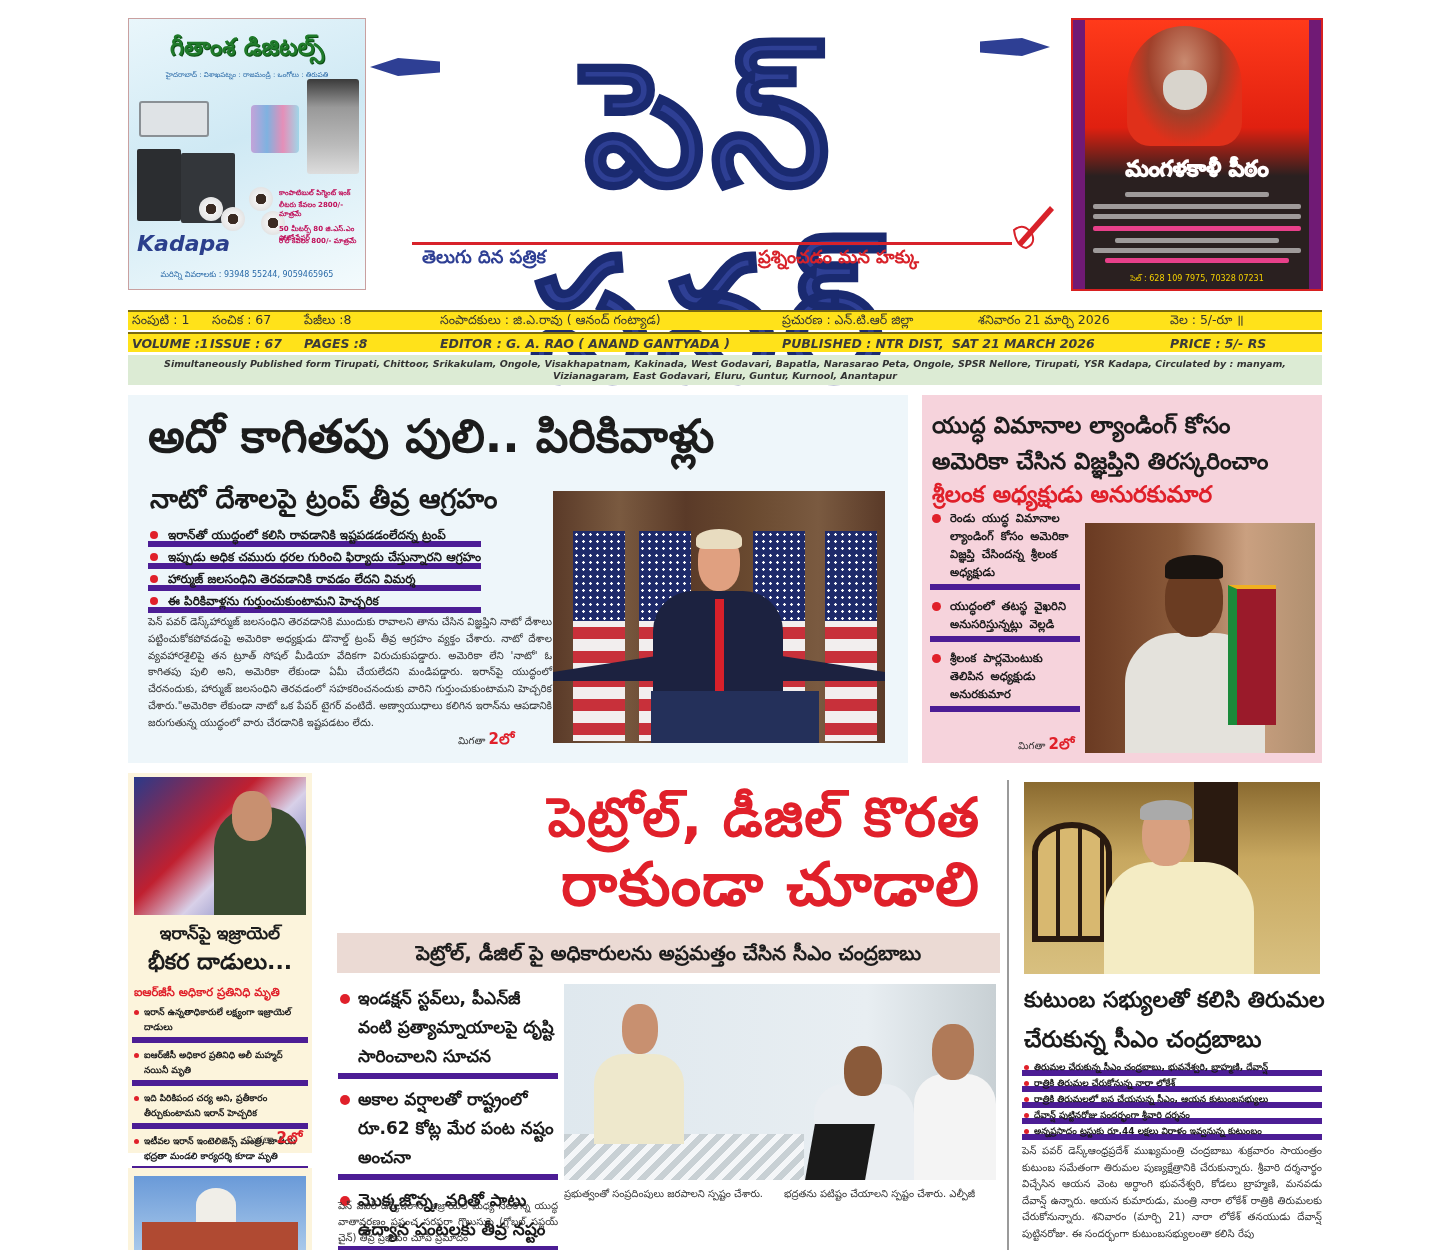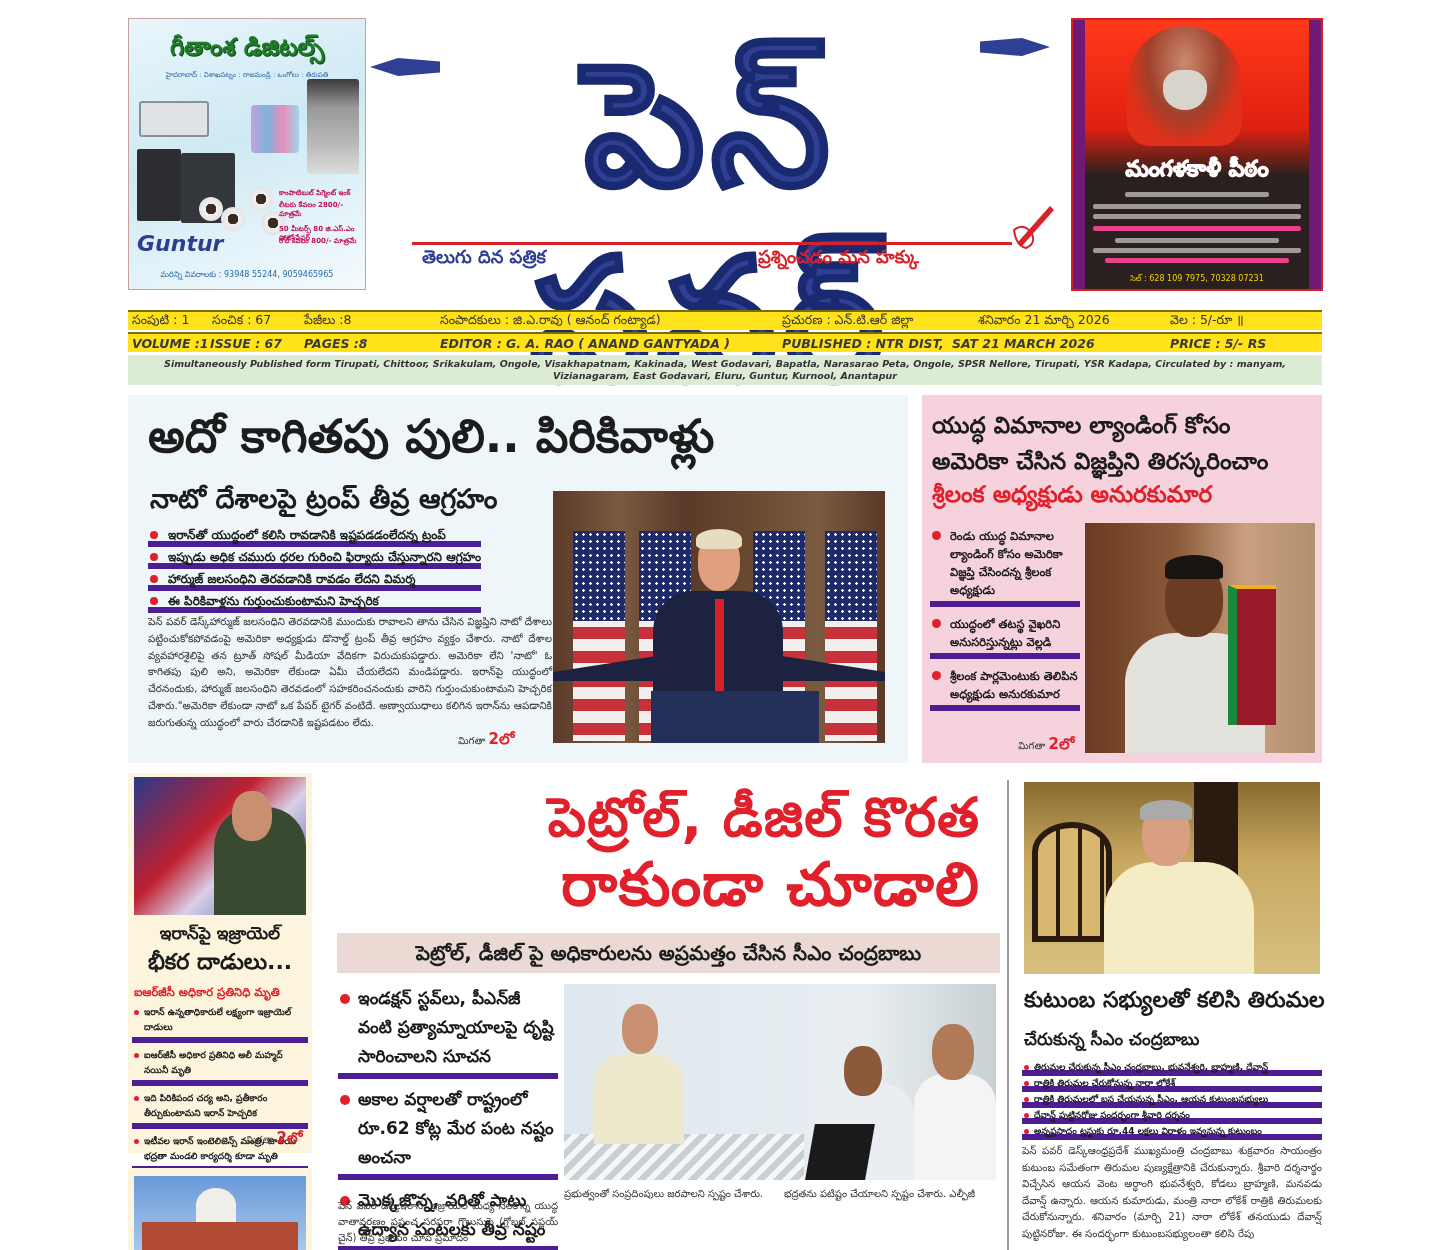--- a/index.html
+++ b/index.html
@@ -78,21 +78,21 @@
   .arms { position: absolute; left: 0; top: 160px; width: 332px; height: 30px; background: #1c2240; clip-path: polygon(0 70%, 35% 10%, 65% 10%, 100% 70%, 100% 100%, 0 100%); }
   .head { position: absolute; left: 145px; top: 42px; width: 42px; height: 58px; border-radius: 45%; background: #e0a080; }
   .hair { position: absolute; left: 143px; top: 38px; width: 46px; height: 20px; border-radius: 50% 50% 20% 20%; background: #e8dcc0; }
   .tie { position: absolute; left: 162px; top: 108px; width: 9px; height: 96px; background: #d8202a; }
   .podium { position: absolute; left: 98px; top: 200px; width: 168px; height: 52px; background: #24305a; }
 
   
   .sl { left: 922px; top: 395px; width: 400px; height: 368px; background: #f6d3dc; }
   .sl-head { position: absolute; left: 10px; top: 12px; font-size: 23px; font-weight: bold; line-height: 36px; color: #1c1c1c; white-space: nowrap; }
   .sl-sub { position: absolute; left: 10px; top: 86px; font-size: 23px; font-weight: bold; color: #e0202a; white-space: nowrap; }
-  .sl .bullets { left: 8px; top: 132px; width: 150px; font-size: 11.5px; font-weight: bold; line-height: 18px; }
+  .sl .bullets { left: 8px; top: 115px; width: 150px; font-size: 11.5px; font-weight: bold; line-height: 18px; font-family: Liberation Mono, monospace; }
   .sl .bullets li { white-space: normal; margin-bottom: 8px; padding-bottom: 2px; }
   .sl .bullets li::before { top: 4px; width: 9px; height: 9px; }
   .sl .contd { left: 96px; top: 340px; }
   .anura { left: 163px; top: 128px; width: 230px; height: 230px; background: linear-gradient(90deg,#6a3a22 0%,#8a5a3a 40%,#caa080 70%,#b09070 100%); }
   .anura .shirt { position: absolute; left: 40px; top: 110px; width: 140px; height: 120px; background: #e4e2dc; border-radius: 50px 50px 0 0; }
   .anura .face { position: absolute; left: 80px; top: 40px; width: 58px; height: 74px; border-radius: 45%; background: #6a3c22; }
   .anura .hair { position: absolute; left: 80px; top: 32px; width: 58px; height: 24px; border-radius: 50% 50% 10% 10%; background: #1a1410; }
   .anura .flag-sl { position: absolute; left: 143px; top: 62px; width: 48px; height: 140px; background: #9a1a2a; border-left: 9px solid #1a8a3a; border-top: 4px solid #f0b020; }
 
   
@@ -159,21 +159,21 @@
   <div class="rolls">
     <div class="roll" style="left:0;top:20px"></div>
     <div class="roll" style="left:22px;top:30px"></div>
     <div class="roll" style="left:50px;top:10px"></div>
     <div class="roll" style="left:62px;top:34px"></div>
   </div>
   <div class="offer" style="top:170px">కాంపాటిబుల్ పిగ్మెంట్ ఇంక్</div>
   <div class="offer" style="top:182px">లీటరు కేవలం 2800/- మాత్రమే</div>
   <div class="offer" style="top:206px">50 మీటర్స్ 80 జి.ఎస్.ఎం ఫోటో పేపర్</div>
   <div class="offer" style="top:218px">రోల్ కేవలం 800/- మాత్రమే</div>
-  <div class="print-logo">Guntur</div>
+  <div class="print-logo">Kadapa</div>
   <div class="phone">మరిన్ని వివరాలకు : 93948 55244, 9059465965</div>
 </div>
 
 <div class="abs masthead">
   <div class="nib left"></div>
   <div class="nib right"></div>
   <div class="logo">పెన్ పవర్</div>
   <div class="redrule"></div>
   <svg class="pen" viewBox="0 0 50 50">
     <path d="M8 42 L40 6 L44 10 L12 46 Z" fill="#d8222a"></path>
@@ -323,21 +323,21 @@
 
 <div class="abs photo cbn">
   <div class="window"></div>
   <div class="pillar"></div>
   <div class="body"></div>
   <div class="face"></div>
   <div class="hair"></div>
 </div>
 <div class="abs tir-head">
   <div>కుటుంబ సభ్యులతో కలిసి తిరుమల</div>
-  <div style="font-size:17px;line-height:42px">చేరుకున్న సీఎం చంద్రబాబు</div>
+  <div style="font-size:23px;line-height:42px">చేరుకున్న సీఎం చంద్రబాబు</div>
 </div>
 <ul class="abs bullets tir-bullets">
   <li>తిరుమల చేరుకున్న సీఎం చంద్రబాబు, భువనేశ్వరి, బ్రాహ్మణి, దేవాన్ష్</li>
   <li>రాత్రికి తిరుమల చేరుకోనున్న నారా లోకేశ్</li>
   <li>రాత్రికి తిరుమలలో బస చేయనున్న సీఎం, ఆయన కుటుంబసభ్యులు</li>
   <li>దేవాన్ష్ పుట్టినరోజు సందర్భంగా శ్రీవారి దర్శనం</li>
   <li>అన్నప్రసాదం ట్రస్టుకు రూ.44 లక్షలు విరాళం ఇవ్వనున్న కుటుంబం</li>
 </ul>
 <div class="abs body-text tir-body">పెన్ పవర్ డెస్క్‌ఆంధ్రప్రదేశ్ ముఖ్యమంత్రి చంద్రబాబు శుక్రవారం సాయంత్రం కుటుంబ సమేతంగా తిరుమల పుణ్యక్షేత్రానికి చేరుకున్నారు. శ్రీవారి దర్శనార్థం విచ్చేసిన ఆయన వెంట అర్ధాంగి భువనేశ్వరి, కోడలు బ్రాహ్మణి, మనవడు దేవాన్ష్ ఉన్నారు. ఆయన కుమారుడు, మంత్రి నారా లోకేశ్ రాత్రికి తిరుమలకు చేరుకోనున్నారు. శనివారం (మార్చి 21) నారా లోకేశ్ తనయుడు దేవాన్ష్ పుట్టినరోజు. ఈ సందర్భంగా కుటుంబసభ్యులంతా కలిసి రేపు</div>
 

